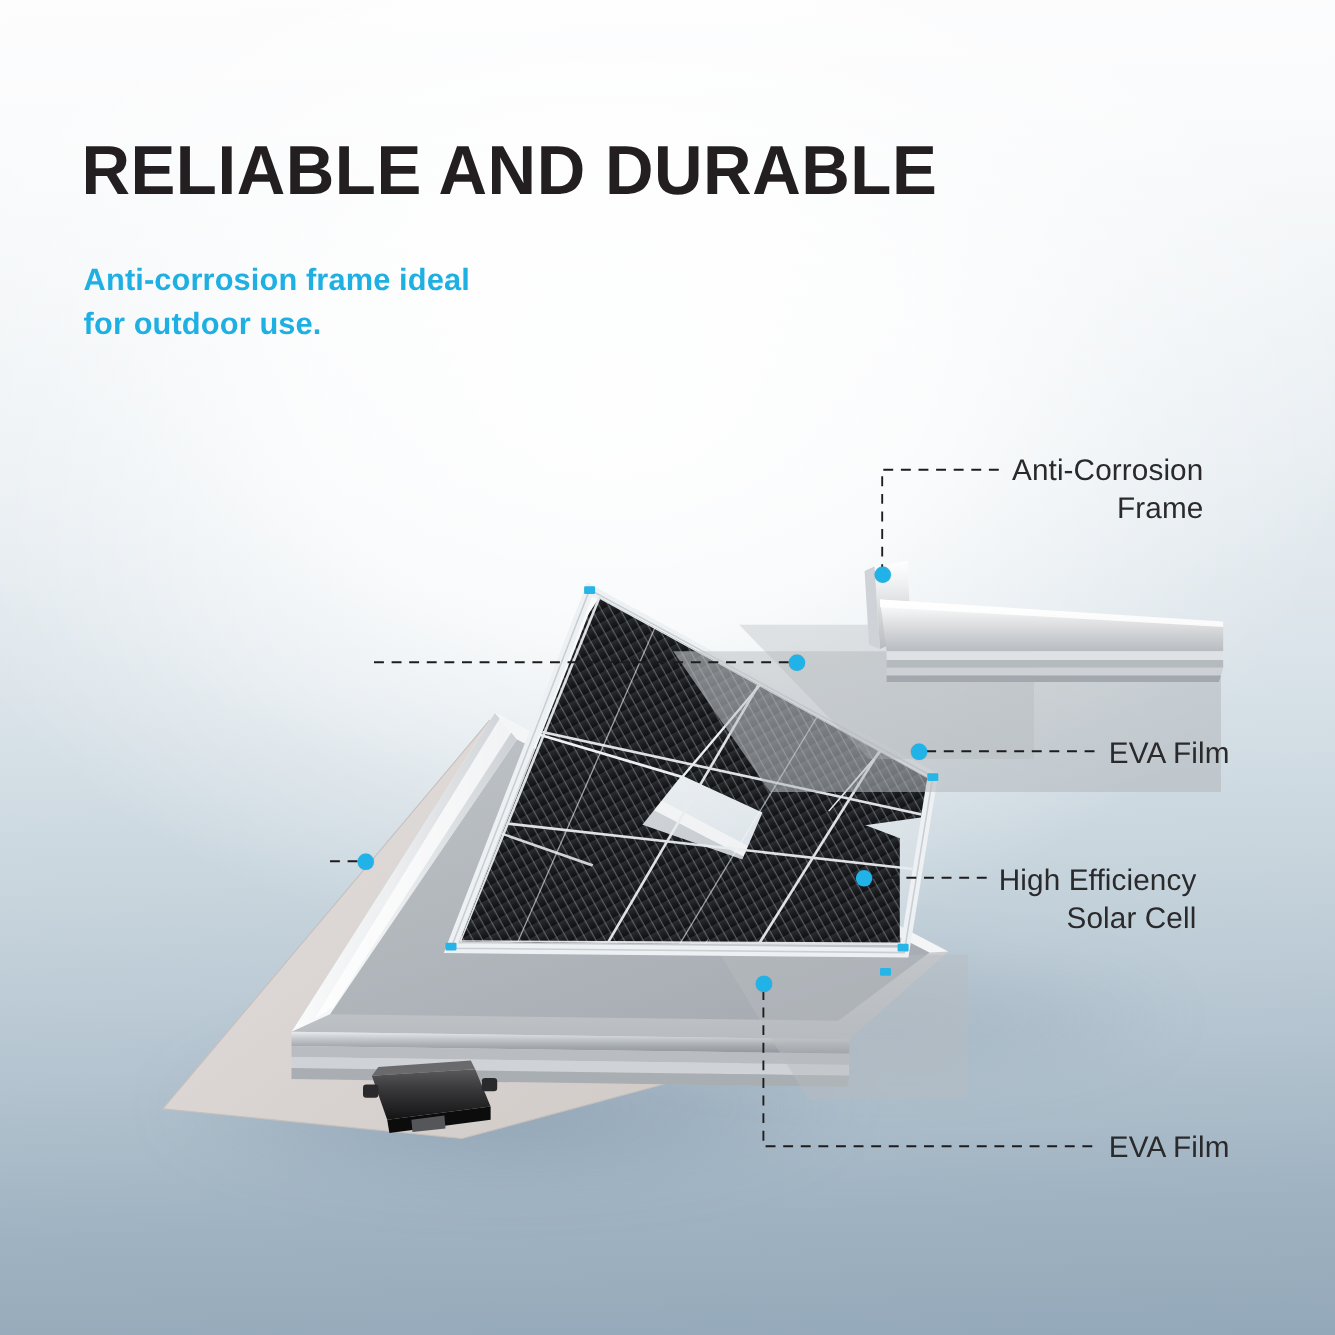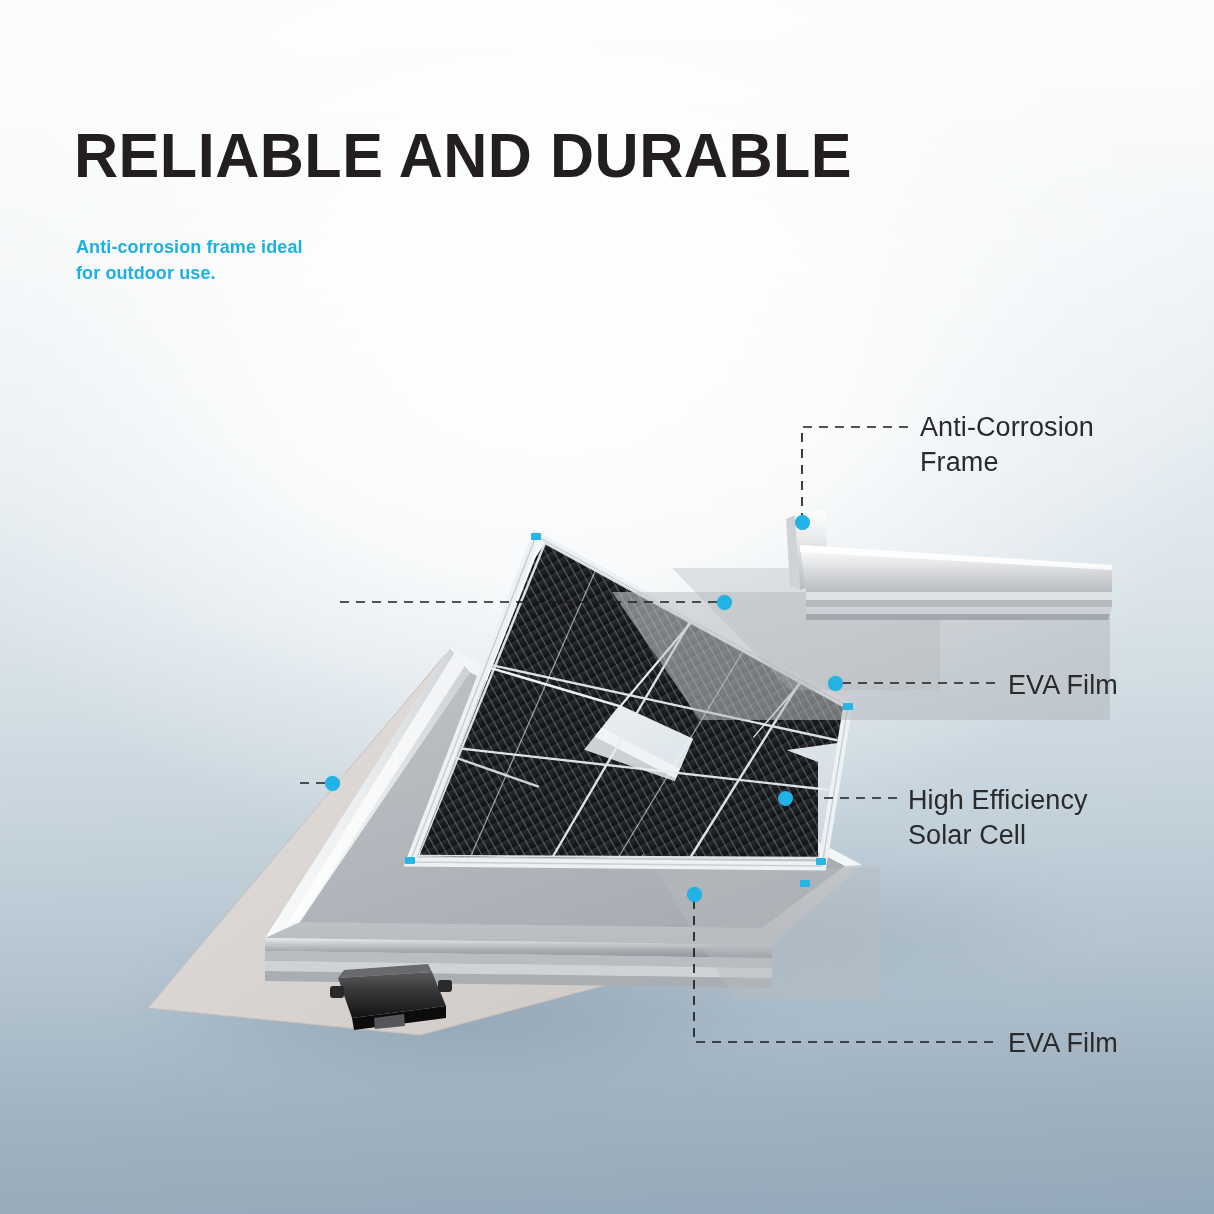--- a/index.html
+++ b/index.html
@@ -34,21 +34,21 @@
     position:absolute;left:74px;top:124px;
     font-family:"Liberation Sans", sans-serif;
     font-weight:700;font-size:63px;line-height:1.0;
     letter-spacing:0.5px;color:#231f20;
     transform:scaleX(0.97);transform-origin:left center;
     white-space:nowrap;
   }
   .subtitle{
     position:absolute;left:76px;top:235px;
     font-family:"Liberation Sans", sans-serif;
-    font-weight:700;font-size:18px;line-height:1.42;
+    font-weight:700;font-size:28px;line-height:1.42;
     color:#1fb0e3;white-space:pre-line;letter-spacing:0.1px;
   }
   .callout{
     position:absolute;
     font-family:"Liberation Sans", sans-serif;
     font-weight:400;font-size:27px;line-height:1.28;
     color:#2a2a2c;white-space:pre-line;letter-spacing:0.1px;
   }
   .callout.right{text-align:left;}
   .callout.left{text-align:left;}
@@ -250,20 +250,20 @@
     <div class="sq" style="left:843px;top:703px;"></div>
     <div class="sq" style="left:405px;top:857px;"></div>
     <div class="sq" style="left:816px;top:858px;"></div>
     <div class="sq" style="left:800px;top:880px;"></div>
   </div>
 
   <div class="title">RELIABLE AND DURABLE</div>
   <div class="subtitle">Anti-corrosion frame ideal
 for outdoor use.</div>
 
-  <div class="callout right" style="left:920px;top:410px;">Anti-Corrosion
+  <div class="callout right" style="left:920px;top:410px;text-align:right;">Anti-Corrosion
 Frame</div>
   <div class="callout right" style="left:1008px;top:668px;">EVA Film</div>
-  <div class="callout right" style="left:908px;top:783px;">High Efficiency
+  <div class="callout right" style="left:908px;top:783px;text-align:right;">High Efficiency
 Solar Cell</div>
   <div class="callout right" style="left:1008px;top:1026px;">EVA Film</div>
 
 </div>
 
 </body></html>

